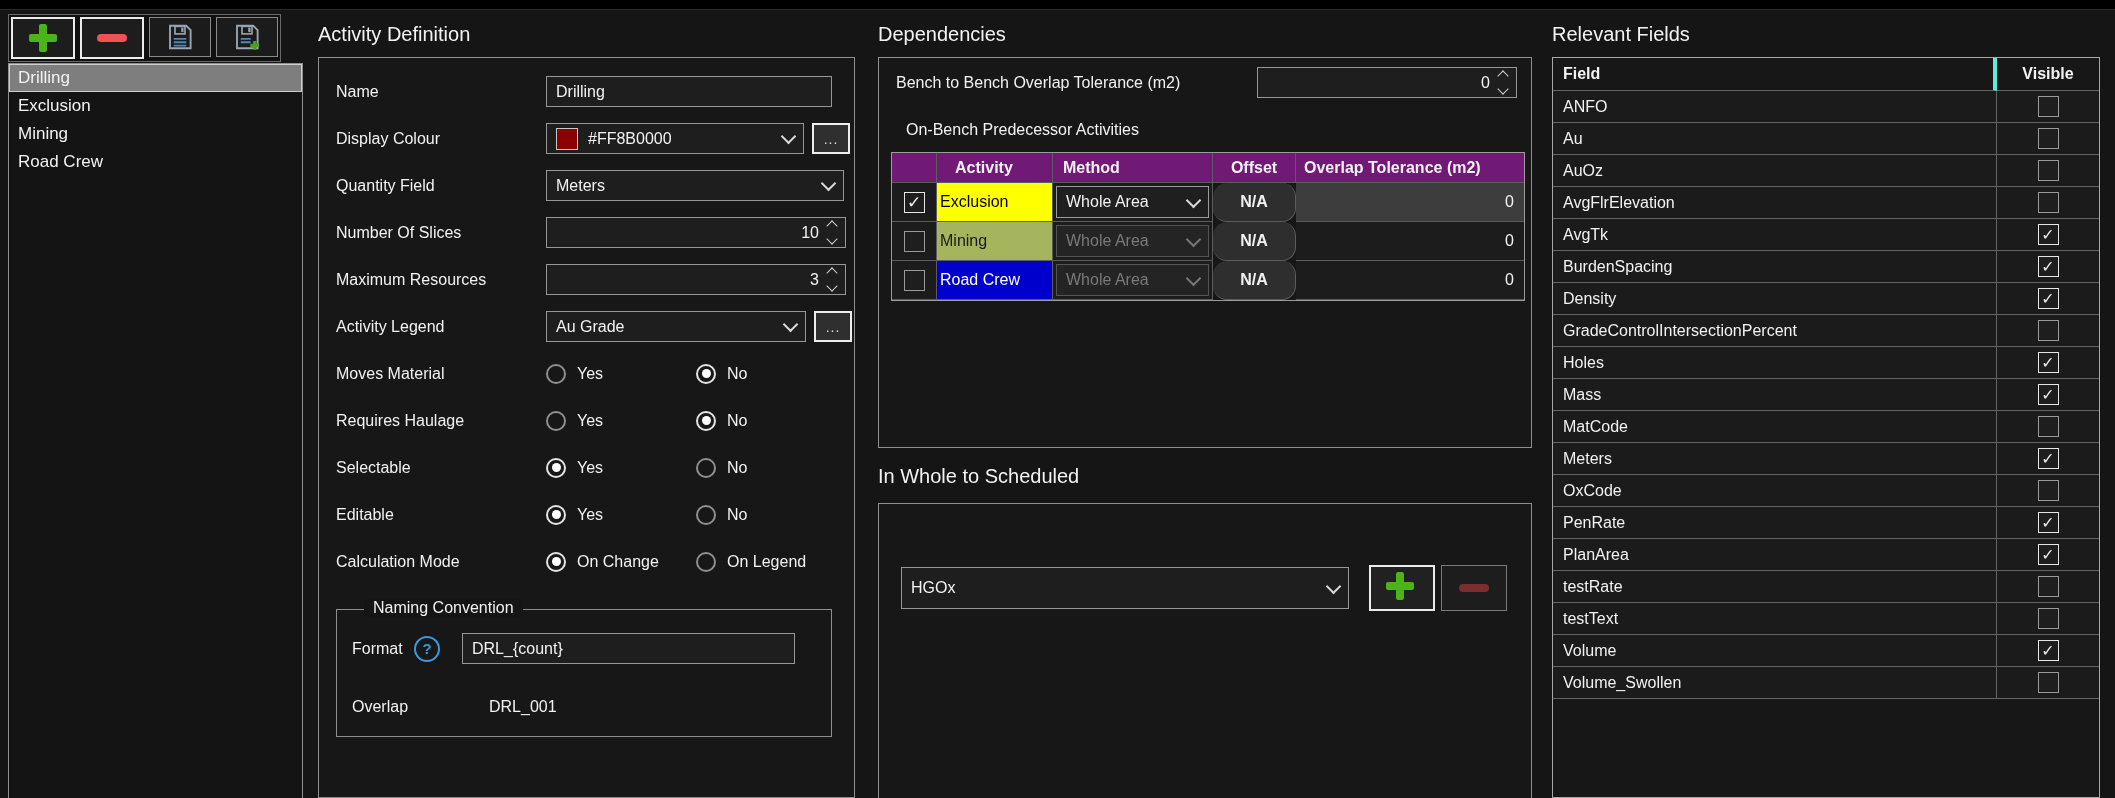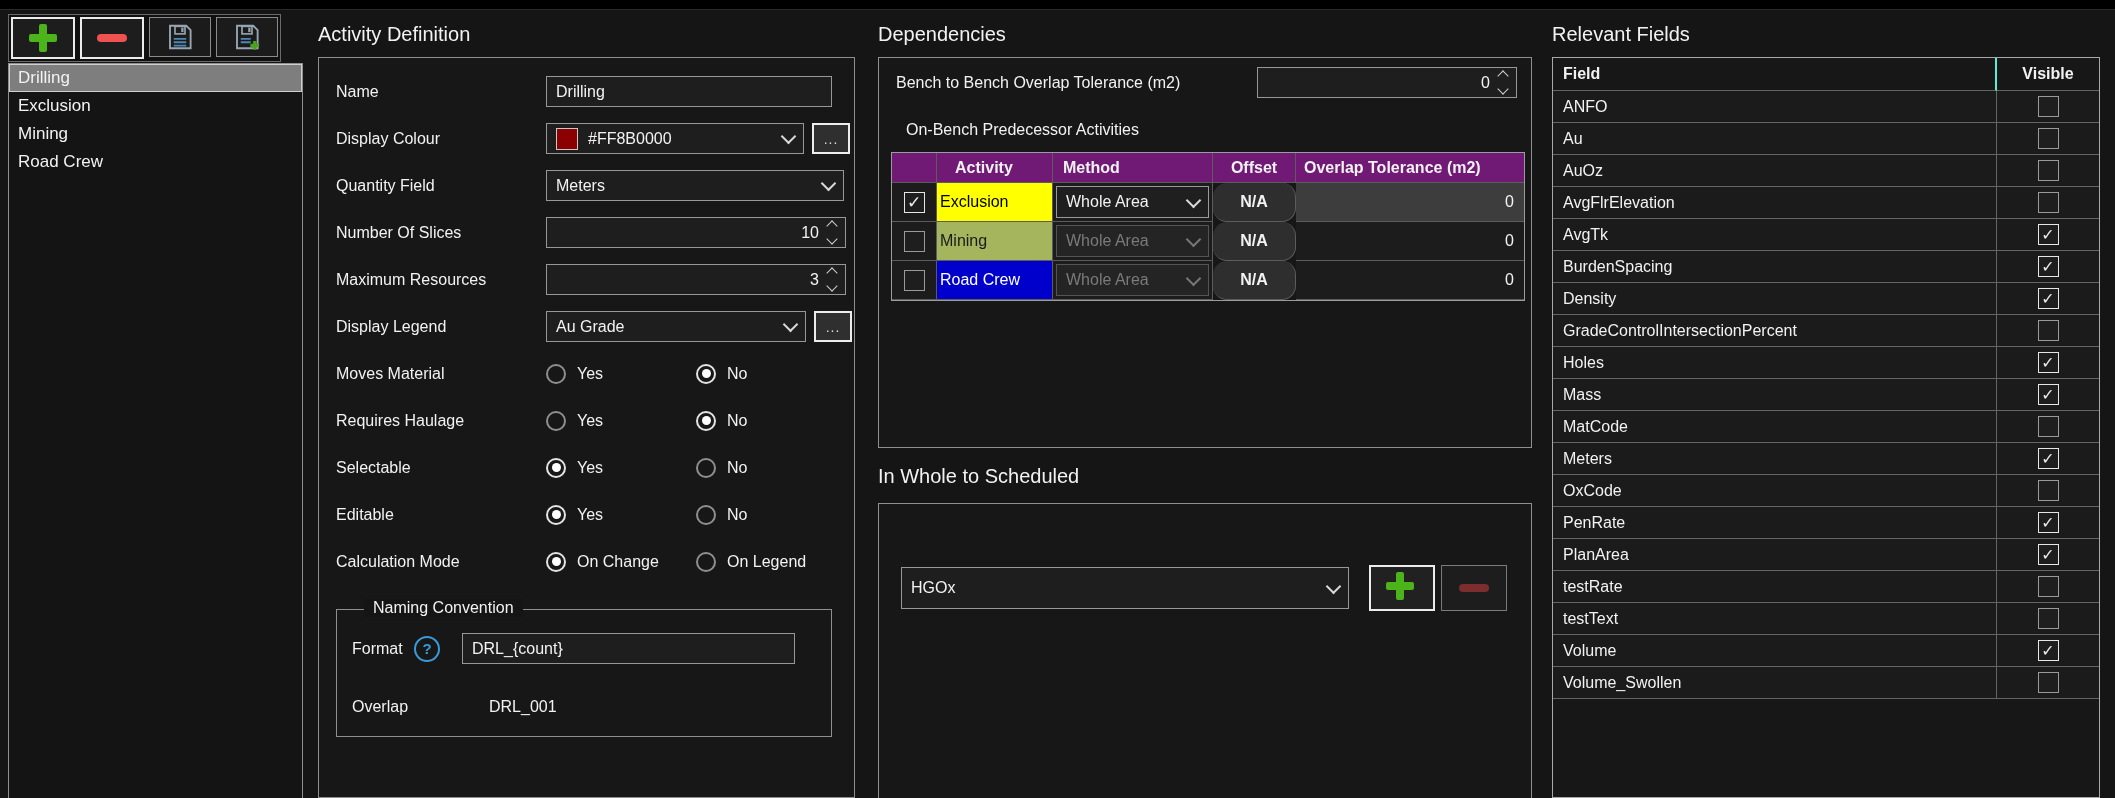--- a/index.html
+++ b/index.html
@@ -89,21 +89,21 @@
   
   .col-rf{position:absolute;left:1552px;top:20px;width:548px;}
   .rf-panel{width:548px;height:741px;border:1px solid #a8a8a8;box-sizing:border-box;background:#171717;overflow:hidden;}
   .rf-head,.rf-body{display:grid;grid-template-columns:444px 1fr;}
   .rf-head{height:33px;}
   .rf-body{grid-auto-rows:32px;}
   .rcell{border-bottom:1px solid #646464;display:flex;align-items:center;box-sizing:border-box;white-space:nowrap;overflow:hidden;background:#1b1b1b;}
   .rcell.fname{padding-left:10px;border-right:1px solid #646464;}
   .rcell.vis{justify-content:center;}
   .rcell.hc{font-weight:bold;background:#171717;}
-  .rcell.hc.f{padding-left:10px;border-right:2px solid #5eead4;}
+  .rcell.hc.f{padding-left:10px;border-right:4px solid #5eead4;}
   .rcell.hc.v{justify-content:center;}
   .cb.sm{width:21px;height:21px;font-size:16px;}
 </style>
 </head>
 <body>
 
 <div class="screen">
   <div class="topstrip"></div>
 
   <div class="col-side">
@@ -187,21 +187,21 @@
         <div class="tbox" style="width:300px;justify-content:flex-end;">
           <span>3</span>
           <span class="spin">
               <i class="up"></i>
               <i class="dn"></i>
             </span>
         </div>
       </div>
 
       <div class="field-row">
-        <div class="flabel">Display Legend</div>
+        <div class="flabel">Activity Legend</div>
         <div class="tbox" style="width:260px;justify-content:space-between;">
           <span>Au Grade</span>
           <span class="chev"></span>
         </div>
         <div class="ellips">...</div>
       </div>
 
       <div>
           <div class="field-row">
             <div class="flabel">Moves Material</div>

